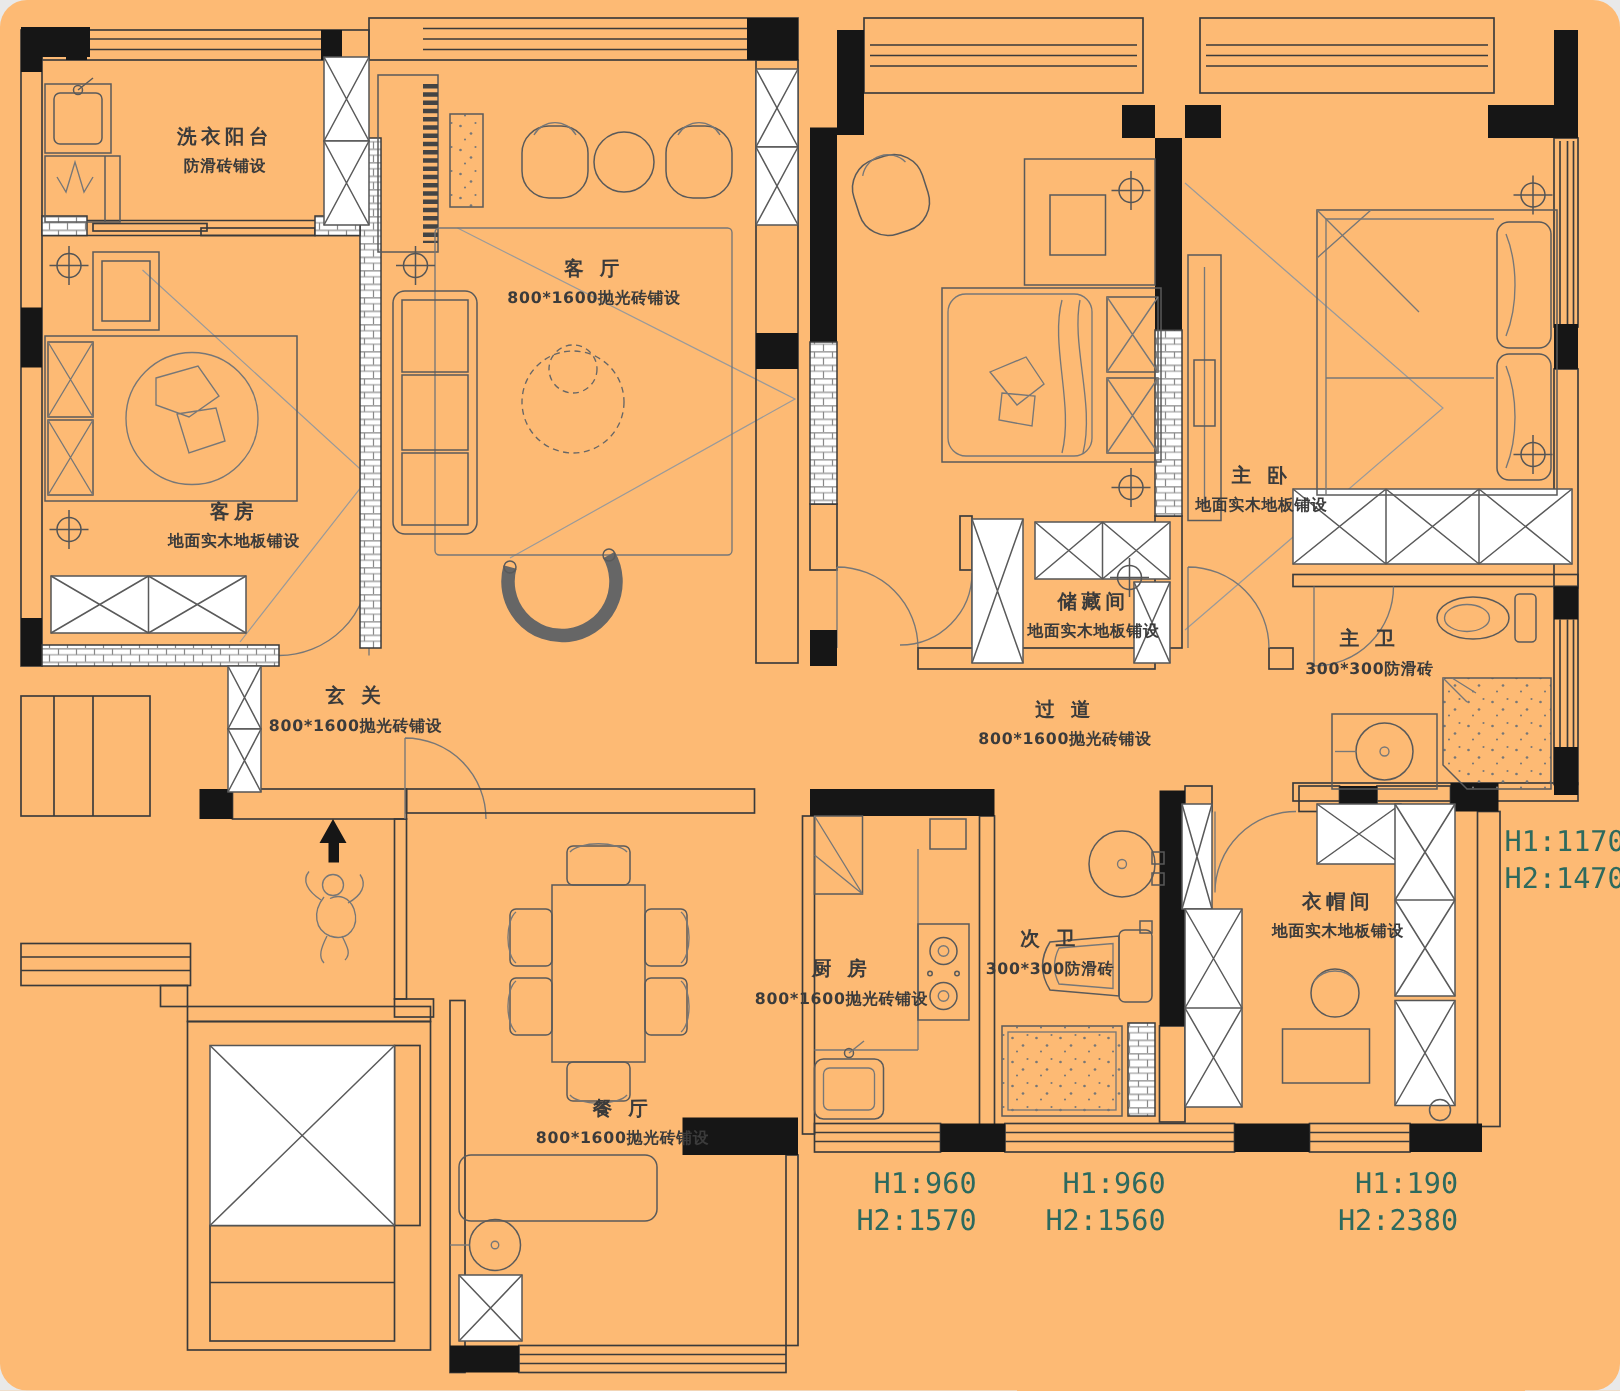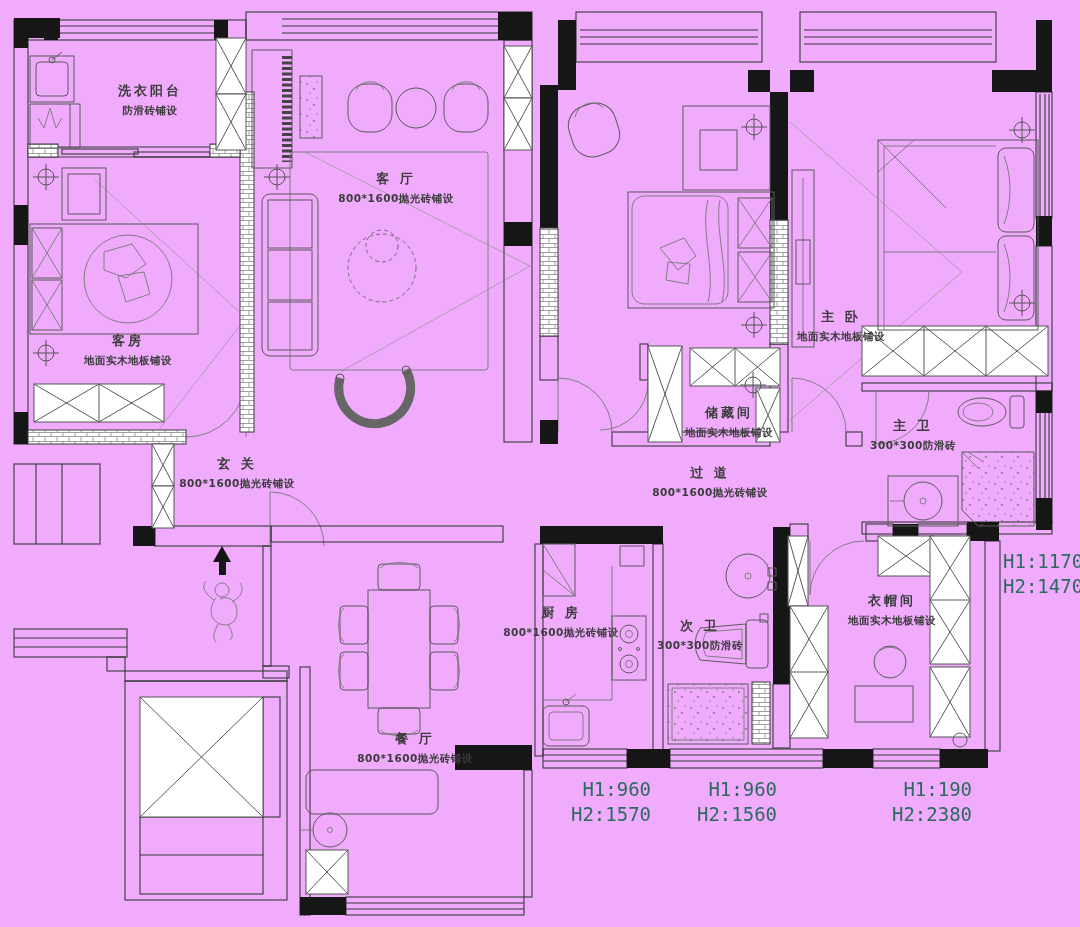--- a/index.html
+++ b/index.html
@@ -1,16 +1,16 @@
 <!DOCTYPE html>
 <html><head>
 <meta charset="utf-8">
 <style>
   html,body{margin:0;padding:0;background:#e9e9e9;font-family:"DejaVu Sans","Liberation Sans",sans-serif;}
-  #plan{position:relative;width:1080px;height:927px;background:#f0abfc;overflow:hidden;}
+  #plan{position:relative;width:1080px;height:927px;background:#fdba74;overflow:hidden;border-radius:18px;}
   svg{position:absolute;left:0;top:0;}
   .wall{fill:none;stroke:#3a3a3a;stroke-width:1.1;}
   .blk{fill:#161616;stroke:none;}
   .brickf{stroke:#3a3a3a;stroke-width:1;}
   .fur{fill:none;stroke:#5a5a5a;stroke-width:1;}
   .furl{fill:none;stroke:#777;stroke-width:0.9;}
   .sight{fill:none;stroke:#9a9a9a;stroke-width:0.8;}
   .dash{fill:none;stroke:#666;stroke-width:0.9;stroke-dasharray:4 3;}
   .xb{fill:#fff;stroke:#555;stroke-width:1;}
   .room-label{position:absolute;transform:translateX(-50%);text-align:center;color:#3b3b3b;white-space:nowrap;}
@@ -451,45 +451,45 @@
 </svg>
 
   <div class="room-label" style="left:150px;top:82px">
     <div class="rn">洗衣阳台</div>
     <div class="rs">防滑砖铺设</div>
   </div>
   <div class="room-label" style="left:396px;top:170px">
     <div class="rn">客 厅</div>
     <div class="rs">800*1600抛光砖铺设</div>
   </div>
-  <div class="room-label" style="left:128px;top:332px">
+  <div class="room-label" style="left:156px;top:332px">
     <div class="rn">客房</div>
     <div class="rs">地面实木地板铺设</div>
   </div>
   <div class="room-label" style="left:237px;top:455px">
     <div class="rn">玄 关</div>
     <div class="rs">800*1600抛光砖铺设</div>
   </div>
   <div class="room-label" style="left:841px;top:308px">
     <div class="rn">主 卧</div>
     <div class="rs">地面实木地板铺设</div>
   </div>
-  <div class="room-label" style="left:729px;top:404px">
+  <div class="room-label" style="left:729px;top:392px">
     <div class="rn">储藏间</div>
     <div class="rs">地面实木地板铺设</div>
   </div>
   <div class="room-label" style="left:913px;top:417px">
     <div class="rn">主 卫</div>
     <div class="rs">300*300防滑砖</div>
   </div>
   <div class="room-label" style="left:710px;top:464px">
     <div class="rn">过 道</div>
     <div class="rs">800*1600抛光砖铺设</div>
   </div>
-  <div class="room-label" style="left:561px;top:604px">
+  <div class="room-label" style="left:561px;top:637px">
     <div class="rn">厨 房</div>
     <div class="rs">800*1600抛光砖铺设</div>
   </div>
   <div class="room-label" style="left:700px;top:617px">
     <div class="rn">次 卫</div>
     <div class="rs">300*300防滑砖</div>
   </div>
   <div class="room-label" style="left:892px;top:592px">
     <div class="rn">衣帽间</div>
     <div class="rs">地面实木地板铺设</div>

